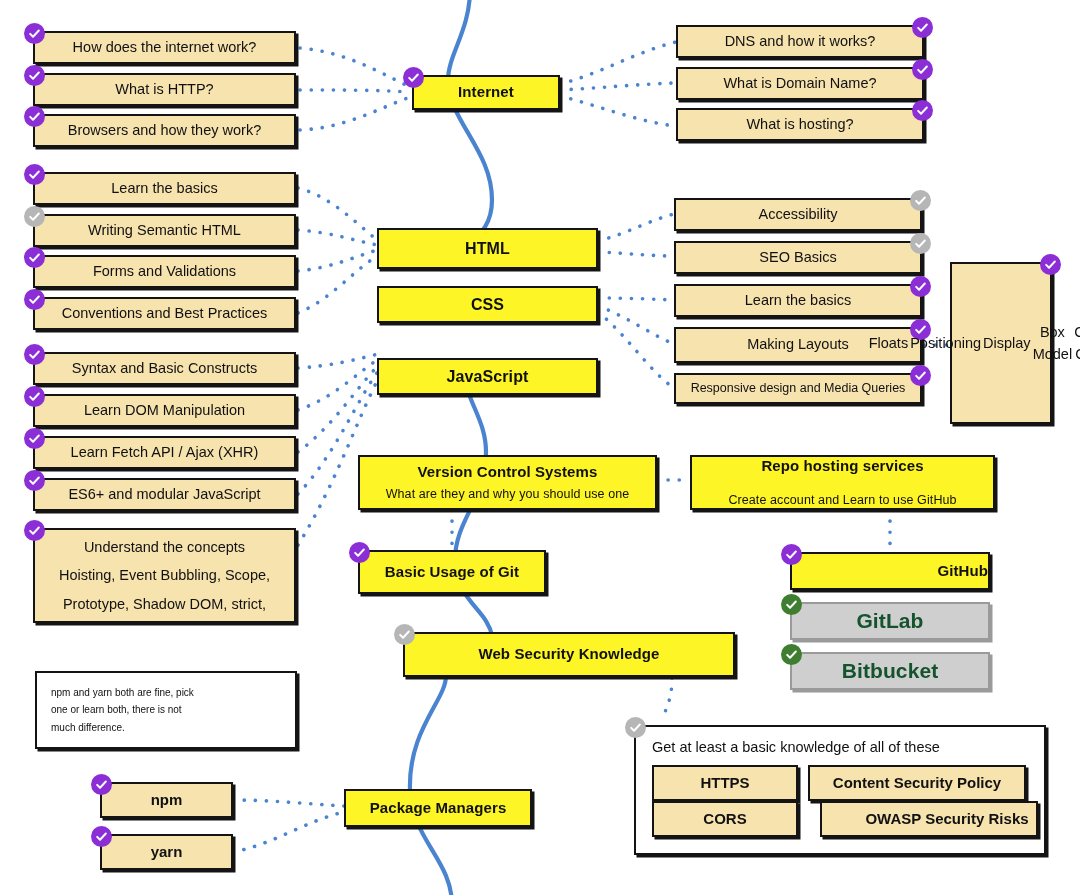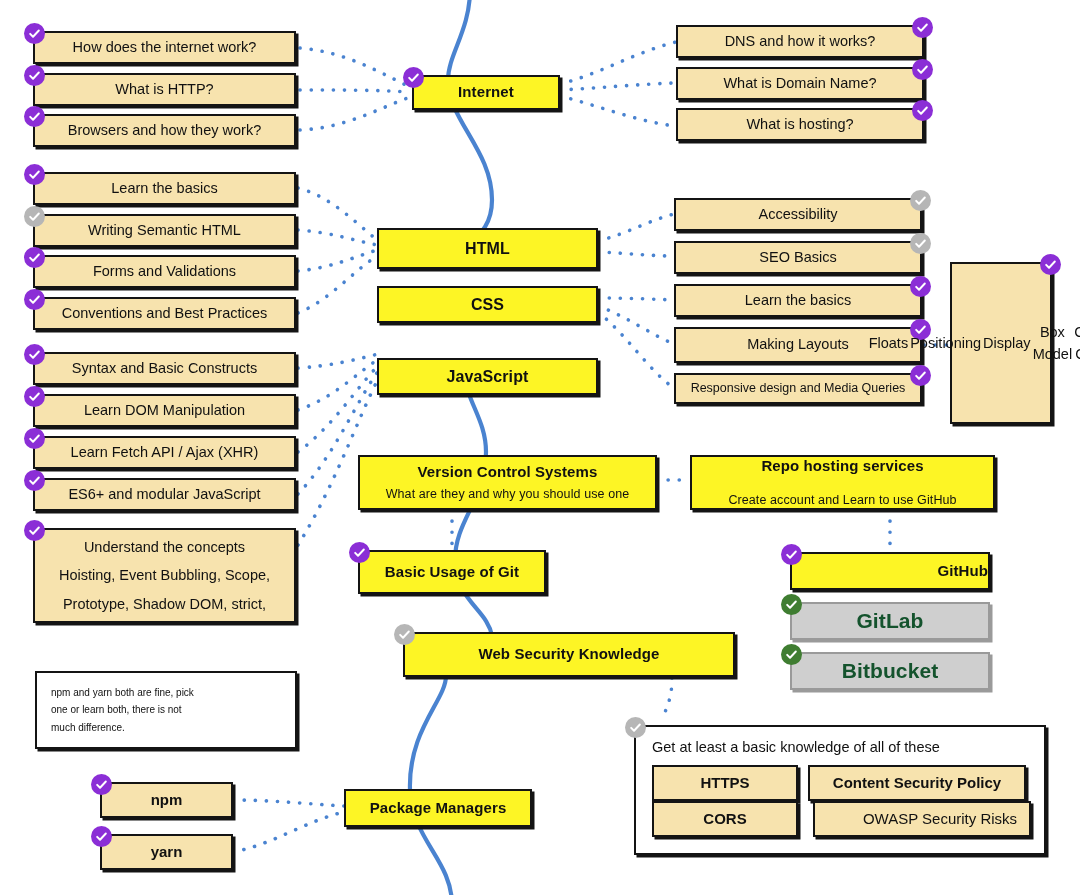--- a/index.html
+++ b/index.html
@@ -463,21 +463,21 @@
     <div style="display:grid; grid-template-columns:146px 218px; gap:0 10px; padding:0 0 0 16px; box-sizing:border-box;">
       <div class="node n-secondary" style="position:relative; left:0; top:0; width:146px; height:36px; font-weight:bold; font-size:15px;">
         <span>HTTPS</span>
       </div>
       <div class="node n-secondary" style="position:relative; left:0; top:0; width:218px; height:36px; font-weight:bold; font-size:15px;">
         <span>Content Security Policy</span>
       </div>
       <div class="node n-secondary" style="position:relative; left:0; top:0; width:146px; height:36px; font-weight:bold; font-size:15px;">
         <span>CORS</span>
       </div>
-      <div class="node n-secondary" style="position:relative; left:5px; top:0; width:218px; height:36px; font-weight:normal; font-size:15px;padding-left:36px;">
+      <div class="node n-secondary" style="position:relative; left:12px; top:0; width:218px; height:36px; font-weight:bold; font-size:15px;padding-left:36px;">
         <span>OWASP Security Risks</span>
       </div>
     </div>
   </div>
 
   <div class="node n-note" style="left:35px; top:671px; width:262px; height:78px;">
     <span>npm and yarn both are fine, pick</span>
     <span>one or learn both, there is not</span>
     <span>much difference.</span>
   </div>

